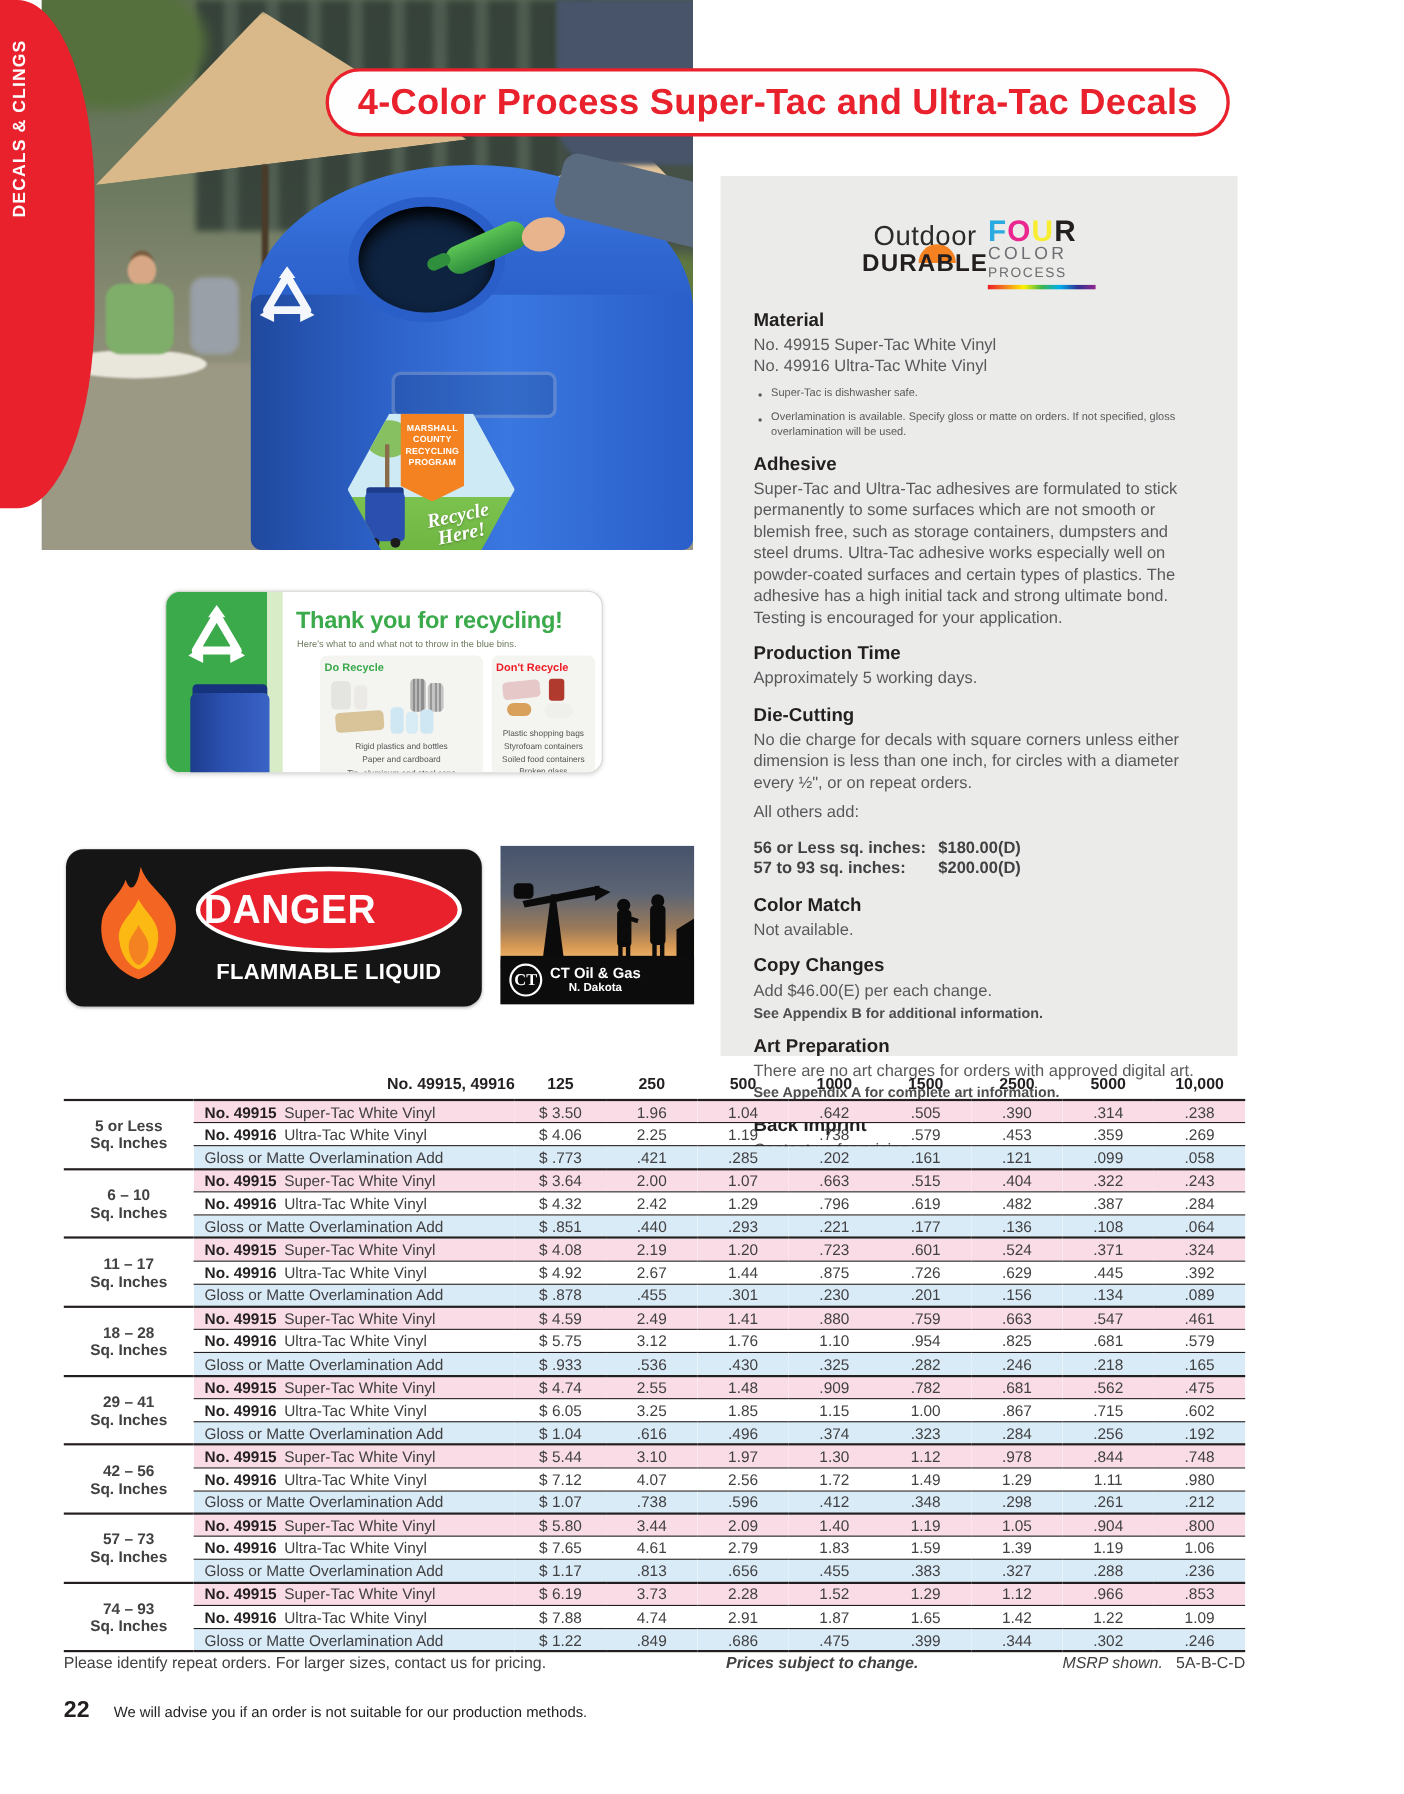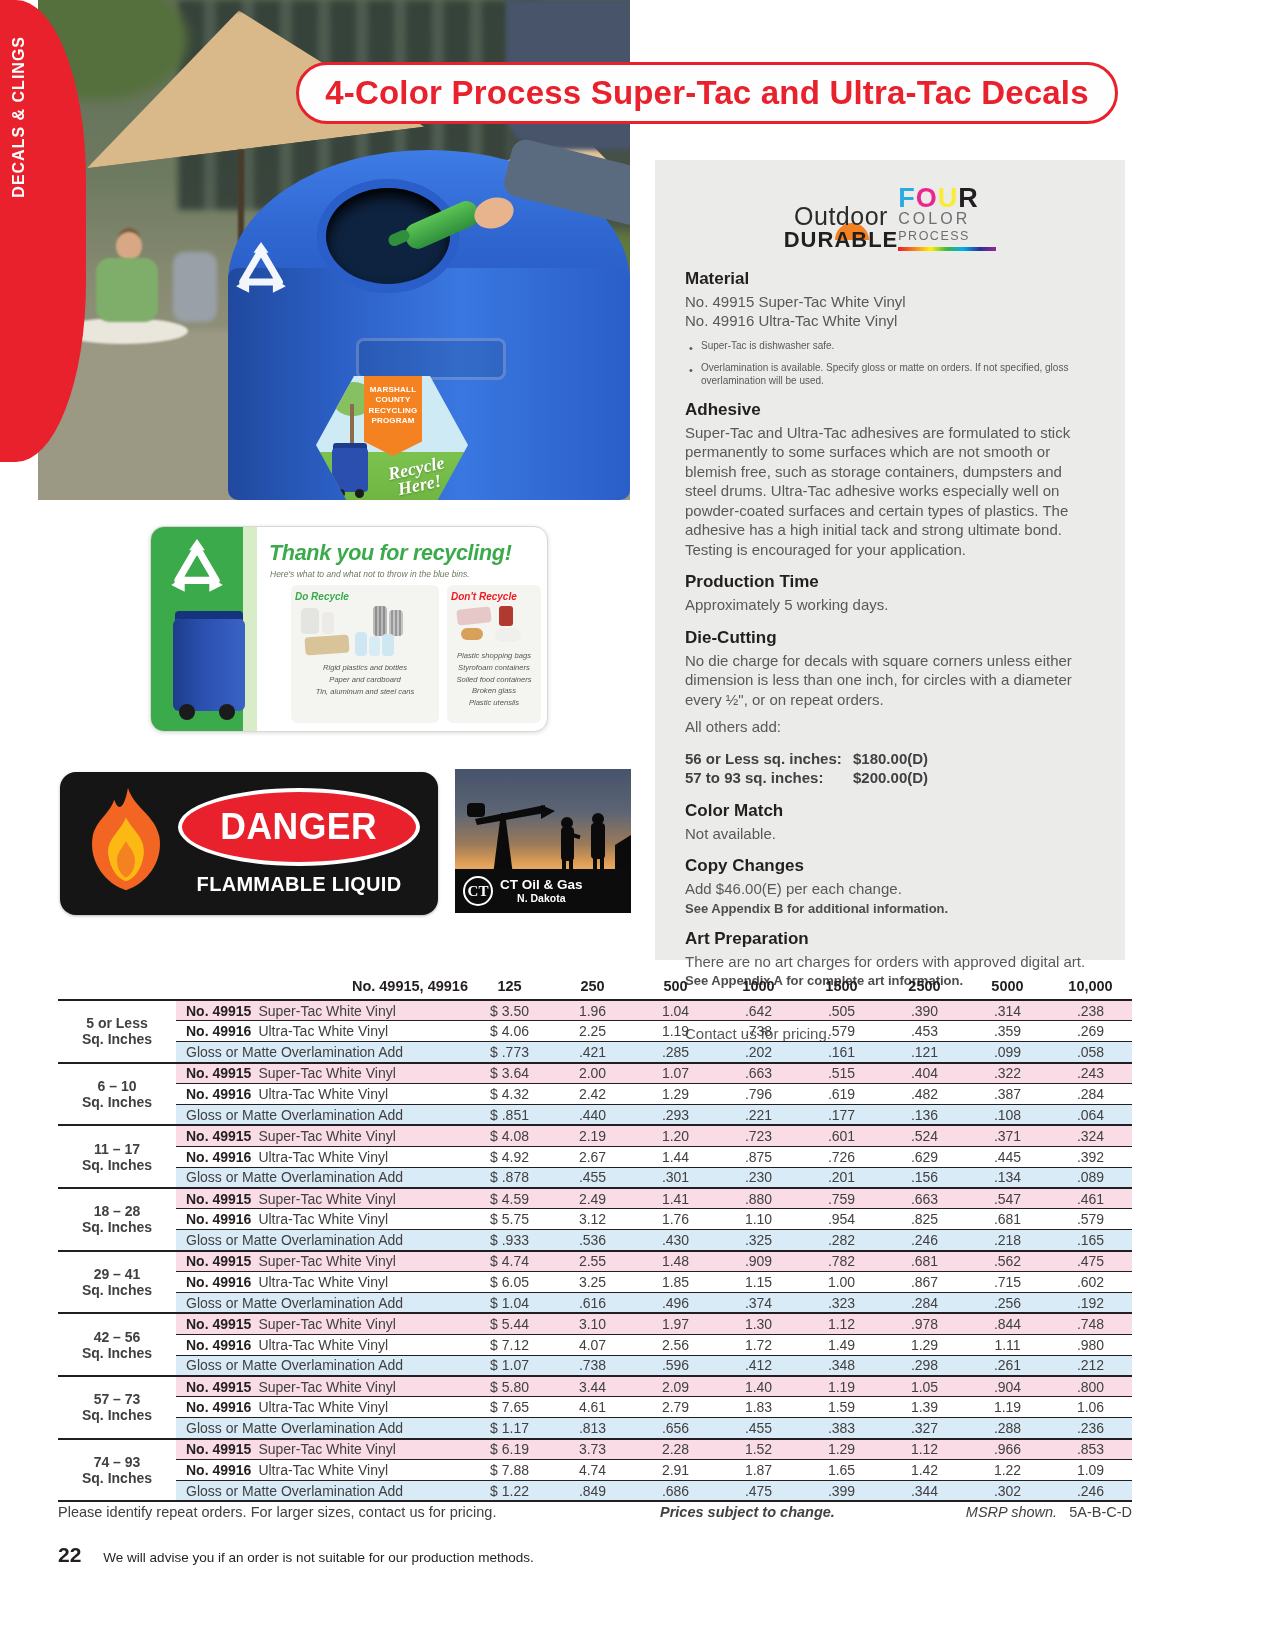--- a/index.html
+++ b/index.html
@@ -72,21 +72,21 @@
   .hex-bin:after { content:""; position:absolute; left:4px; bottom:-6px; width:9px; height:9px; border-radius:50%; background:#1b1b1b;
     box-shadow:19px 0 0 #1b1b1b; }
 
   
   .title-banner { position:absolute; left:296px; top:62px; width:822px; height:62px; z-index:8;
     background:#fefefe; border:3px solid #e8212d; border-radius:32px; display:flex; align-items:center; justify-content:center; }
   .title-banner h1 { color:#e8212d; font-size:33px; font-weight:700; letter-spacing:.2px; }
 
   
   .info-panel { position:absolute; left:655px; top:160px; width:470px; height:800px; background:#ebebe9; padding:26px 30px 0 30px; }
-  .logos-row { display:flex; justify-content:center; align-items:flex-end; margin-bottom:18px; }
+  .logos-row { display:flex; justify-content:center; align-items:flex-start; margin-bottom:18px;margin-top:12px; }
   .outdoor-logo { position:relative; text-align:center; padding-top:6px; }
   .outdoor-sun { position:absolute; left:50%; top:24px; width:34px; height:17px; margin-left:-6px;
     background:#f58220; border-radius:17px 17px 0 0; z-index:0; }
   .outdoor-word { position:relative; z-index:1; font-size:25px; color:#2b2b2b; letter-spacing:.5px; line-height:.95; }
   .durable-word { position:relative; z-index:1; font-size:22px; font-weight:700; color:#231f20; letter-spacing:1px; line-height:1; }
   .fourcolor-logo { text-align:left; }
   .four-word { font-size:27px; font-weight:800; letter-spacing:1px; line-height:.9; }
   .color-word { font-size:16px; color:#6d6e71; letter-spacing:3px; line-height:1.15; }
   .process-word { font-size:12.5px; color:#6d6e71; letter-spacing:1.5px; line-height:1.2; }
   .rainbow-bar { width:98px; height:4px; margin-top:3px;
@@ -97,22 +97,22 @@
   .ip-lines div { font-size:15px; color:#58595b; line-height:1.3; }
   ul.ip-bullets { list-style:none; margin-top:8px; }
   ul.ip-bullets li { position:relative; padding-left:16px; font-size:10px; color:#58595b; line-height:1.3; margin-bottom:9px; }
   ul.ip-bullets li:before { content:"•"; position:absolute; left:4px; font-size:11px; top:2px; }
   .charge-rows { margin-top:8px; }
   .charge-row { display:flex; font-size:15px; font-weight:700; color:#414042; line-height:1.3; }
   .charge-row .cl { width:168px; }
   .fine-note { font-size:13px; font-weight:600; color:#4d4d4f; margin-top:2px; }
 
   
-  .recycle-card { position:absolute; left:150px; top:526px; width:398px; height:206px; background:#fff; border-radius:14px;
-    border:1px solid #d8d8d4; box-shadow:0 1px 4px rgba(0,0,0,.15); overflow:hidden; z-index:2;font-style:italic; }
+  .recycle-card { position:absolute; left:150px; top:537px; width:398px; height:166px; background:#fff; border-radius:14px;
+    border:1px solid #d8d8d4; box-shadow:0 1px 4px rgba(0,0,0,.15); overflow:hidden; z-index:2; }
   .rc-green { position:absolute; left:0; top:0; width:92px; height:100%; background:#3aaa4b; }
   .rc-stripe { position:absolute; left:92px; top:0; width:14px; height:100%; background:#d9ecc8; }
   .rc-symbol { position:absolute; left:18px; top:12px; width:56px; height:56px; }
   .rc-bin { position:absolute; left:22px; top:92px; width:72px; height:92px; border-radius:6px;
     background:linear-gradient(90deg,#1d3c8c,#2a4fae 40%,#3a63c6); box-shadow:0 -10px 0 -2px #16347e; }
   .rc-bin:after { content:""; position:absolute; left:6px; bottom:-9px; width:16px; height:16px; border-radius:50%; background:#1b1b1b;
     box-shadow:40px 0 0 #1b1b1b; }
   .rc-title { position:absolute; left:118px; top:14px; width:272px; color:#3aaa4b; font-weight:800; font-size:21.5px; letter-spacing:-.3px; }
   .rc-sub { position:absolute; left:119px; top:42px; width:272px; color:#6b7a5e; font-size:8.5px; }
   .rc-col { position:absolute; top:58px; height:138px; background:#f4f4f1; border-radius:6px; padding:6px 4px; text-align:center; }
@@ -124,21 +124,21 @@
   .rc-art { height:52px; position:relative; margin-bottom:4px; }
   .blob { position:absolute; border-radius:4px; }
   .rc-list { list-style:none; }
   .rc-list li { font-size:7.6px; color:#555; line-height:1.55; }
 
   
   .danger-card { position:absolute; left:60px; top:772px; width:378px; height:143px; background:#151515; border-radius:16px;
     box-shadow:0 1px 3px rgba(0,0,0,.3); z-index:2; }
   .flame { position:absolute; left:16px; top:12px; width:100px; height:118px; }
   .danger-oval { position:absolute; left:118px; top:16px; width:242px; height:78px; background:#e8212d;
-    border:4px solid #fff; border-radius:50%; display:flex; align-items:center; justify-content:center;
+    border:4px solid #fff; border-radius:50%; display:flex; align-items:center; justify-content:flex-start;
     box-shadow:0 0 0 2px #151515; }
   .danger-word { color:#fff; font-weight:800; font-size:37px; letter-spacing:.5px; transform:scaleX(.96); }
   .danger-line { position:absolute; left:118px; top:101px; width:242px; text-align:center; color:#fff; font-weight:700; font-size:20px; letter-spacing:.3px; }
 
   
   .ct-card { position:absolute; left:455px; top:769px; width:176px; height:144px; overflow:hidden; z-index:2;
     background:linear-gradient(180deg,#46536b 0%,#5d6574 30%,#9a7a5a 52%,#d99a55 64%,#e8ab62 69%,#57422c 71%,#241c12 74%,#111 76%); }
   .ct-silhouette { position:absolute; left:0; top:6px; width:176px; height:105px; }
   .ct-band { position:absolute; left:0; bottom:0; width:100%; height:44px; background:#0c0c0c; display:flex; align-items:center; padding:0 8px; gap:7px; }
   .ct-logo { width:30px; height:30px; border-radius:50%; border:2px solid #fff; color:#fff; display:flex; align-items:center; justify-content:center;

